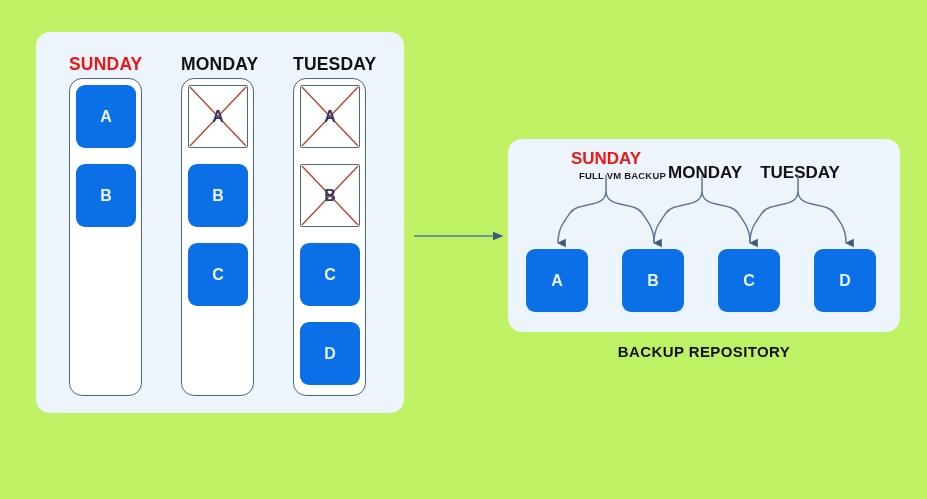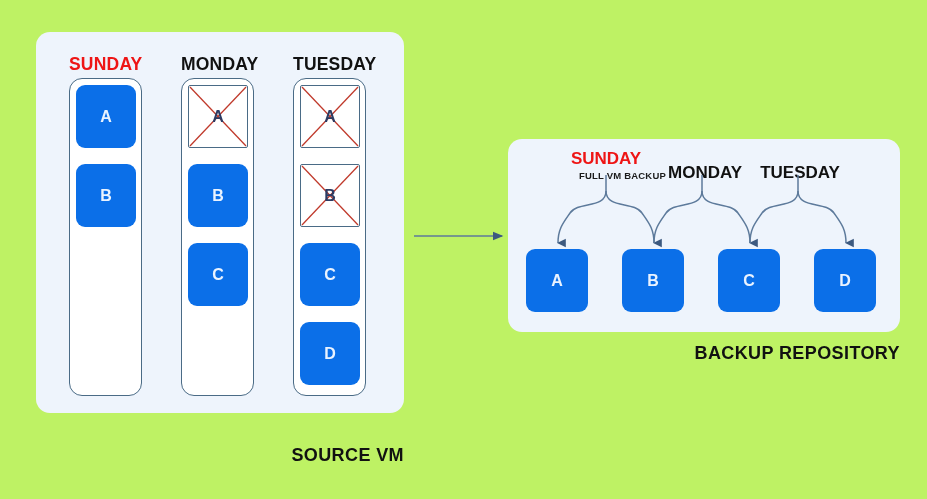--- a/index.html
+++ b/index.html
@@ -89,25 +89,25 @@
 
   
   .slot0 { top: 6px; }
   .slot1 { top: 85px; }
   .slot2 { top: 164px; }
   .slot3 { top: 243px; }
 
   
   .caption {
     position: absolute;
-    font-size: 18px;
+    font-size: 15px;
     font-weight: bold;
     letter-spacing: .4px;
     color: #111111;
-    text-align: right;
+    text-align: center;
     white-space: nowrap;
   }
 
   
   #mid-arrow {
     position: absolute;
     left: 412px;
     top: 212px;
     width: 100px;
     height: 48px;
@@ -216,21 +216,20 @@
       <span class="letter">B</span>
     </div>
     <div class="blk filled slot2">
       <span class="letter">C</span>
     </div>
     <div class="blk filled slot3">
       <span class="letter">D</span>
     </div>
   </div>
 
-  <div class="caption" style="left:36px; top:445px; width:368px;">SOURCE VM</div>
 
   <svg id="mid-arrow" viewBox="0 0 100 48">
     <defs>
       <marker id="mhead" markerWidth="7" markerHeight="7" refX="5.4" refY="3" orient="auto">
         <path d="M0,0.4 L6.2,3 L0,5.6 z" fill="#3d5a80"></path>
       </marker>
     </defs>
     <line x1="2" y1="24" x2="90" y2="24" stroke="#5d7a9b" stroke-width="1.7" marker-end="url(#mhead)"></line>
   </svg>
 

